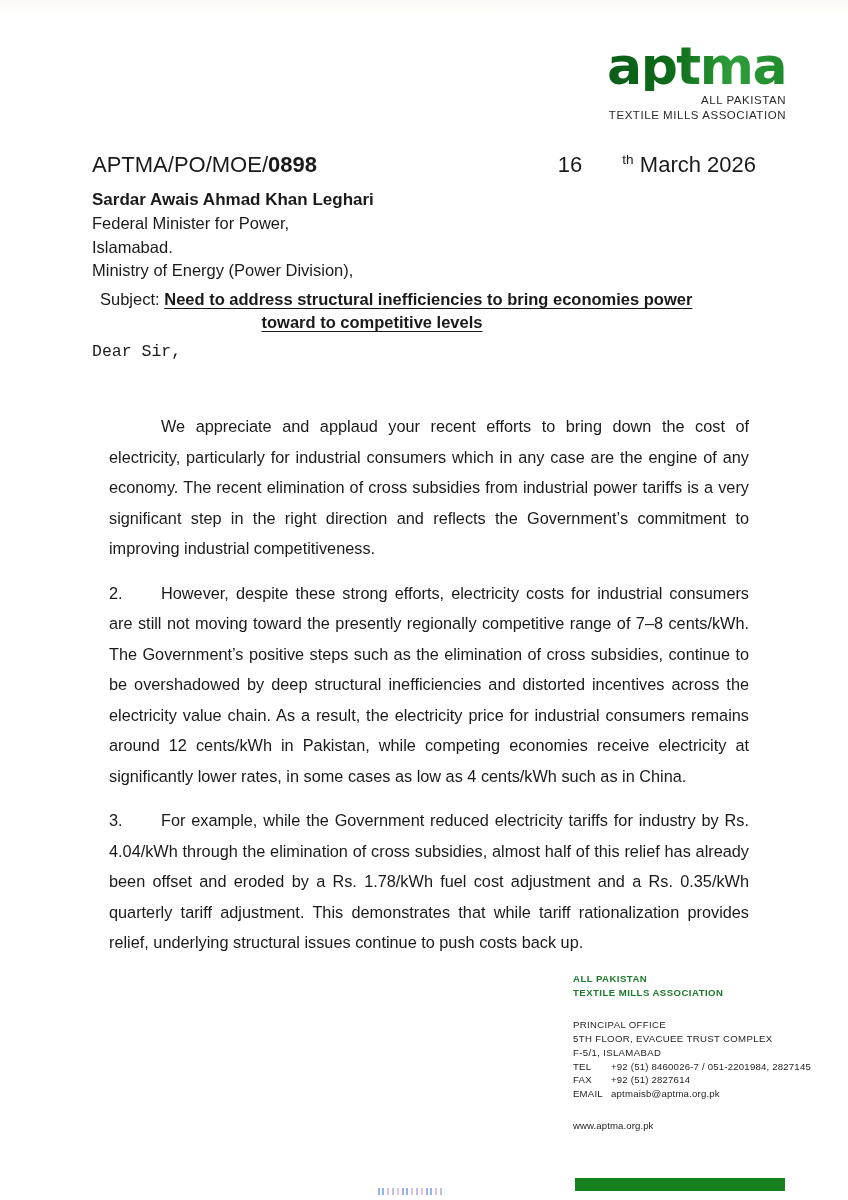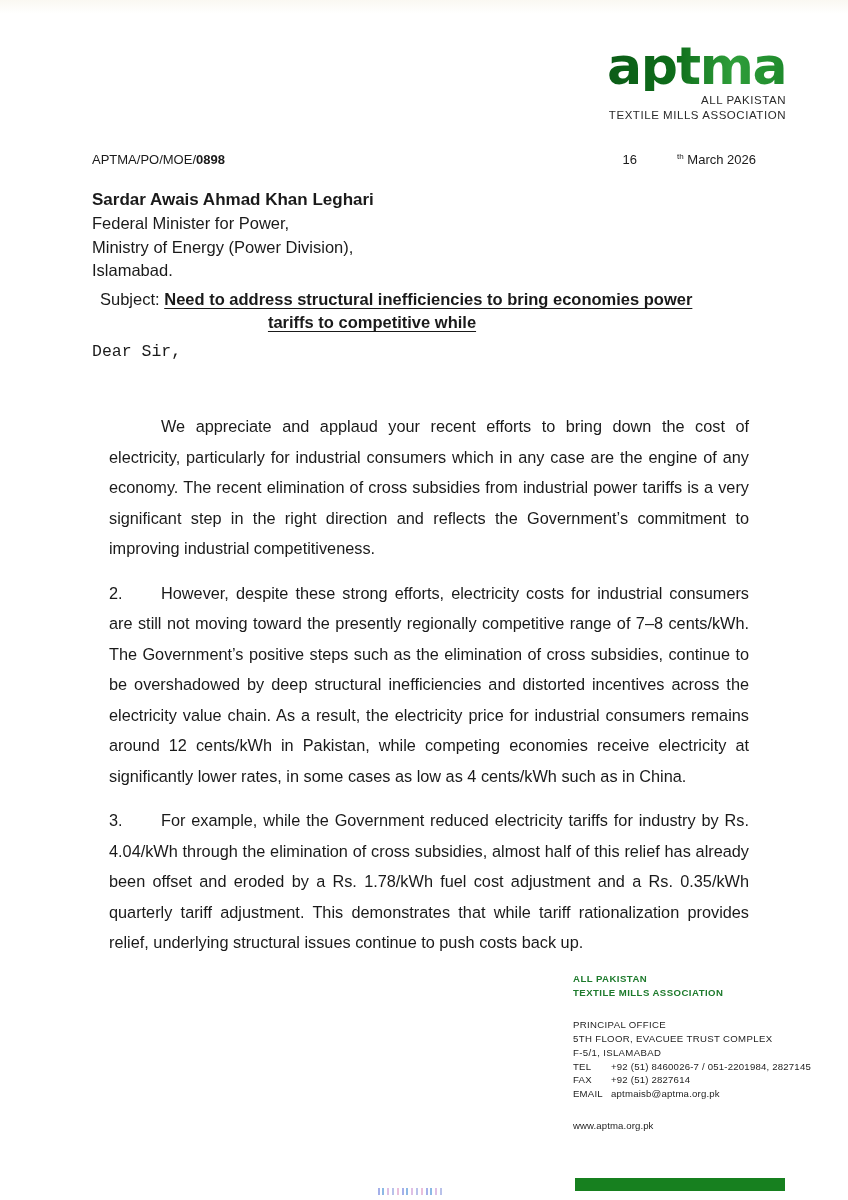--- a/index.html
+++ b/index.html
@@ -52,21 +52,21 @@
 
   
   .ref-row {
     position: absolute;
     top: 152px;
     left: 92px;
     right: 92px;
     display: flex;
     justify-content: space-between;
     align-items: baseline;
-    font-size: 13px;
+    font-size: 22px;
   }
   .ref-no b { font-weight: 700; }
   .date sup {
     font-size: 0.62em;
     vertical-align: super;
     line-height: 0;
     margin-left: 40px;
   }
 
   
@@ -202,27 +202,27 @@
   </div>
 
   <div class="ref-row">
     <div class="ref-no"><span>APTMA/PO/MOE/</span><b>0898</b></div>
     <div class="date"><span>16</span><sup>th</sup><span> March 2026</span></div>
   </div>
 
   <div class="addressee">
     <div class="name">Sardar Awais Ahmad Khan Leghari</div>
     <div>Federal Minister for Power,</div>
+    <div>Islamabad.</div>
     <div>Ministry of Energy (Power Division),</div>
-    <div>Islamabad.</div>
   </div>
 
   <div class="subject">
     <span class="subject-line-1"><span class="sub-label">Subject: </span><span class="sub-text">Need to address structural inefficiencies to bring economies power</span></span>
-    <span class="subject-line-2"><span class="sub-text">tariffs to competitive while</span></span>
+    <span class="subject-line-2"><span class="sub-text">toward to competitive levels</span></span>
   </div>
 
   <div class="salutation">Dear Sir,</div>
 
   <div class="body-copy">
     <p class="indented"><span>We appreciate and applaud your recent efforts to bring down the cost of electricity, particularly for industrial consumers which in any case are the engine of any economy. The recent elimination of cross subsidies from industrial power tariffs is a very significant step in the right direction and reflects the Government’s commitment to improving industrial competitiveness.</span></p>
     <p><span class="pnum">2.</span><span>However, despite these strong efforts, electricity costs for industrial consumers are still not moving toward the presently regionally competitive range of 7–8 cents/kWh. The Government’s positive steps such as the elimination of cross subsidies, continue to be overshadowed by deep structural inefficiencies and distorted incentives across the electricity value chain. As a result, the electricity price for industrial consumers remains around 12 cents/kWh in Pakistan, while competing economies receive electricity at significantly lower rates, in some cases as low as 4 cents/kWh such as in China.</span></p>
     <p><span class="pnum">3.</span><span>For example, while the Government reduced electricity tariffs for industry by Rs. 4.04/kWh through the elimination of cross subsidies, almost half of this relief has already been offset and eroded by a Rs. 1.78/kWh fuel cost adjustment and a Rs. 0.35/kWh quarterly tariff adjustment. This demonstrates that while tariff rationalization provides relief, underlying structural issues continue to push costs back up.</span></p>
   </div>
 

